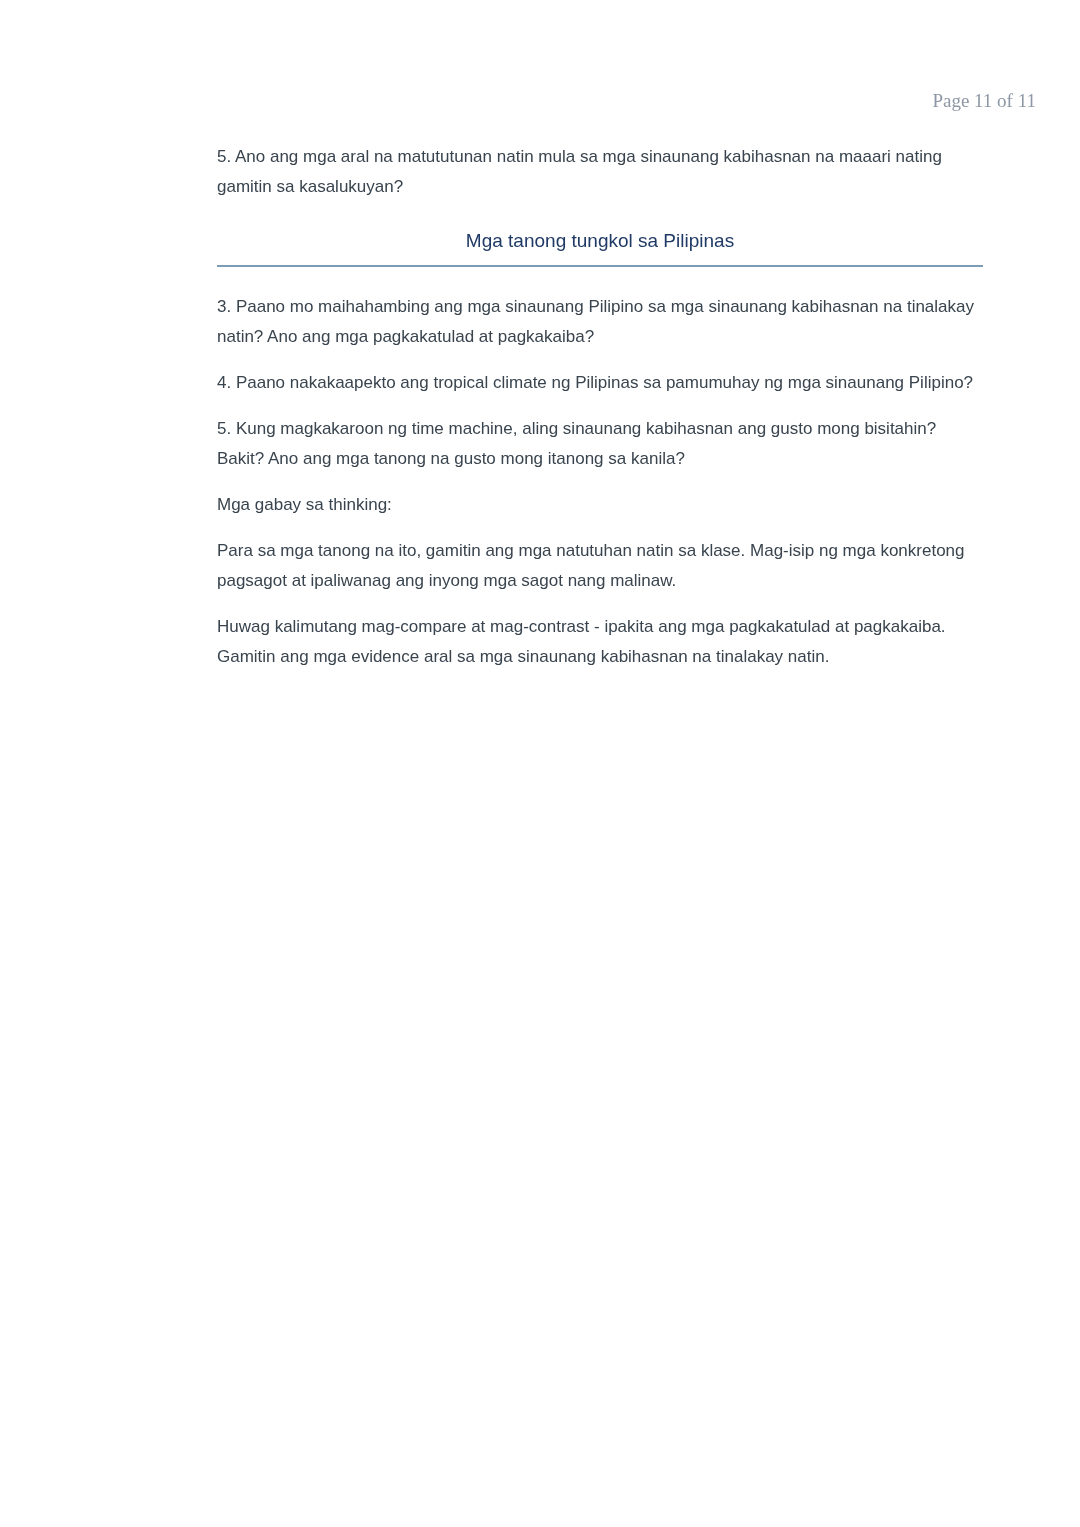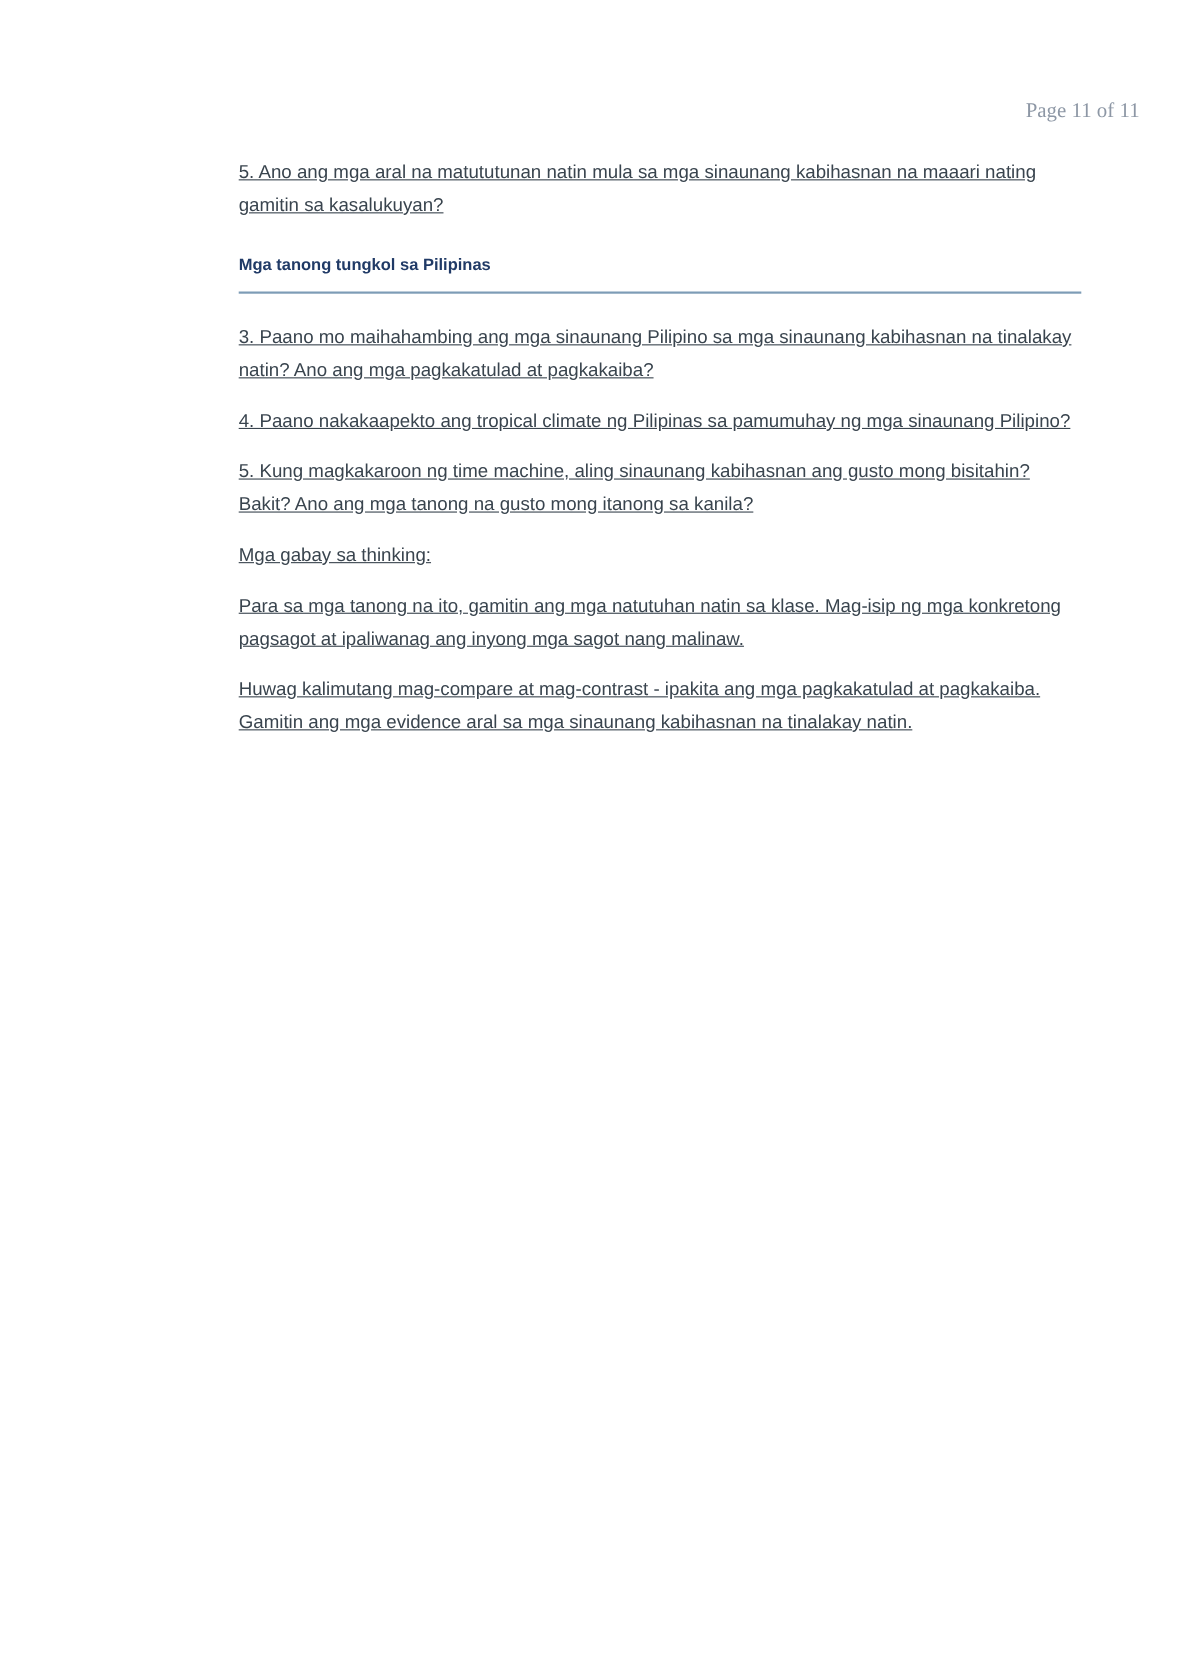--- a/index.html
+++ b/index.html
@@ -28,30 +28,30 @@
     position: absolute;
     top: 82px;
     left: 157px;
     width: 766px;
   }
   .content p {
     font-size: 17px;
     line-height: 30px;
     color: #39444e;
     margin: 0 0 16px 0;
-    text-decoration: underline;
   }
   .section-heading {
-    font-size: 15px;
+    font-size: 19px;
     line-height: 26px;
-    font-weight: bold;
+    font-weight: normal;
     color: #203a66;
     margin: 26px 0 25px 0;
     padding-bottom: 11px;
     border-bottom: 2px solid #7d9cb6;
+    text-align: center;
   }
   .footer-brand {
     position: absolute;
     top: 1470px;
     left: 0;
     width: 1004px;
     text-align: center;
     font-size: 22px;
     color: #9b9ba3;
   }

